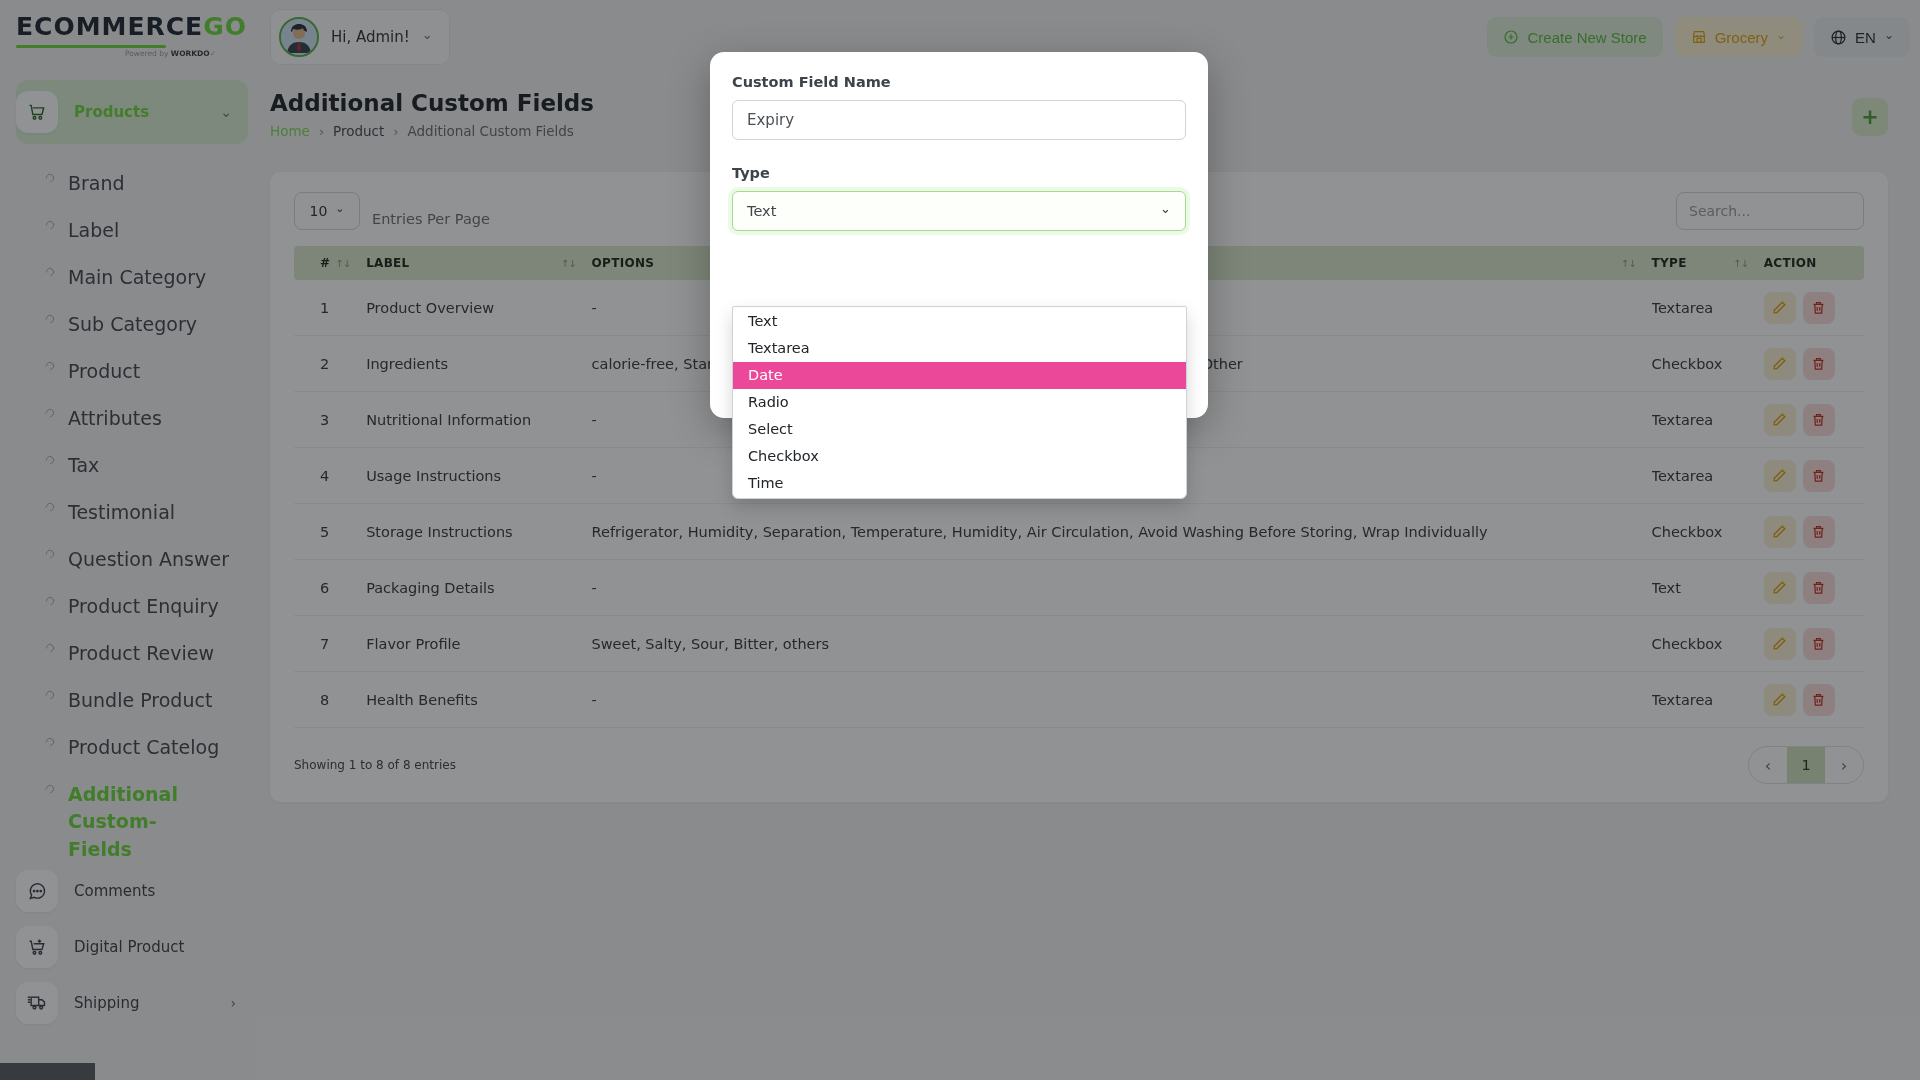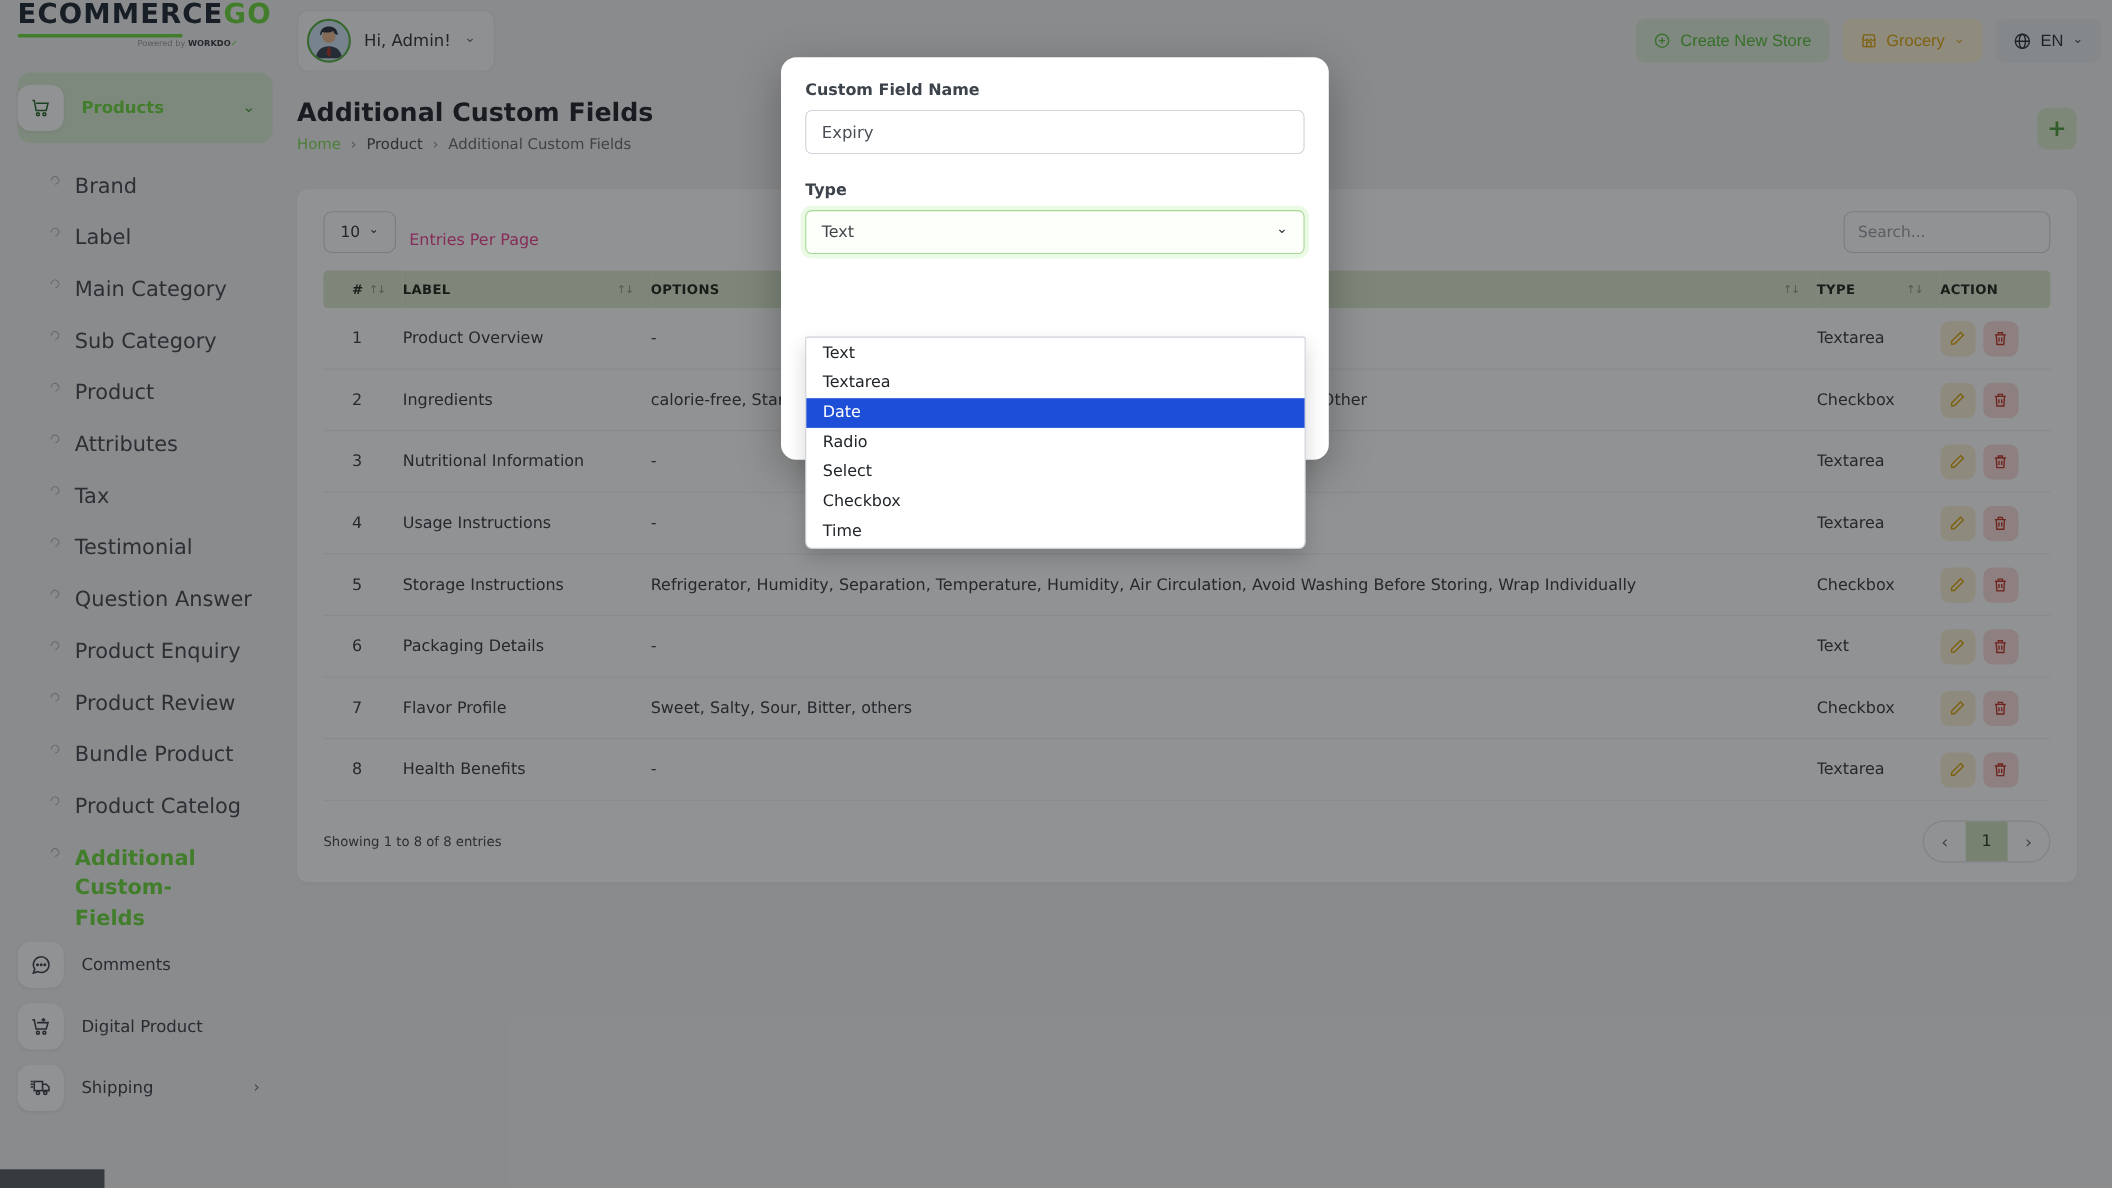--- a/index.html
+++ b/index.html
@@ -3,21 +3,21 @@
 <meta charset="utf-8">
 <style>
   * { margin:0; padding:0; box-sizing:border-box; }
   html,body { width:1920px; height:1080px; overflow:hidden; }
   body {
     font-family:"DejaVu Sans","Liberation Sans",sans-serif;
     background:#f2f3f5; color:#3a4147; position:relative;
   }
 
   
-  .sidebar { position:absolute; left:0; top:0; width:256px; height:1080px; padding:0 8px 0 16px; }
+  .sidebar { position:absolute; left:0; top:0; width:256px; height:1080px; padding:14px 8px 0 16px; }
   .logo { line-height:1; cursor:pointer; }
   .logo-text { font-size:25px; font-weight:800; letter-spacing:1px; color:#232d38; }
   .logo-text .accent { color:#6fd943; }
   .logo-bar { width:150px; height:3px; background:#6fd943; border-radius:2px; margin-top:6px; }
   .powered { font-size:7.5px; color:#989ea5; text-align:right; width:200px; margin-top:2px; }
   .powered b { color:#3a4147; } .powered .dot { color:#6fd943; }
 
   .menu { margin-top:22px; }
   .side-item { display:flex; align-items:center; gap:16px; height:44px; margin-bottom:12px; border-radius:12px; cursor:pointer; }
   .icon-box { width:42px; height:42px; min-width:42px; border-radius:12px; background:#fff;
@@ -59,21 +59,21 @@
   .crumb-sep { color:#868e96; font-size:13px; }
   .plus-btn { width:36px; height:38px; border-radius:9px; background:#dcedd0; color:#4f9e3e;
               font-size:21px; font-weight:700; display:flex; align-items:center; justify-content:center; cursor:pointer; margin-top:8px; }
 
   
   .card { margin-top:33px; background:#fff; border-radius:10px; box-shadow:0 1px 4px rgba(30,40,50,.05); padding:20px 24px 18px; }
   .toolbar { display:flex; align-items:center; }
   .entries-select { width:66px; height:38px; border:1px solid #d4d9de; border-radius:8px; display:flex;
                     align-items:center; justify-content:center; gap:8px; font-size:14px; color:#343a40; cursor:pointer; }
   .entries-select .caret { font-size:11px; margin-top:-5px; color:#343a40; }
-  .entries-label { margin-left:12px; font-size:14.5px; color:#ec4899;margin-top:16px; }
+  .entries-label { margin-left:12px; font-size:14.5px; color:#737373;margin-top:16px; }
   .search-input { margin-left:auto; width:188px; height:38px; border:1px solid #d4d9de; border-radius:8px;
                   padding:0 12px; font-size:14px; color:#3f454b; font-family:inherit; background:#fff; }
   .search-input::placeholder { color:#98a0a8; }
 
   table.grid { width:100%; border-collapse:collapse; margin-top:16px; table-layout:fixed; }
   .grid thead th { background:#dcead0; height:34px; font-size:12px; font-weight:700; color:#222b20;
                    text-align:left; letter-spacing:.3px; }
   .grid th .th-inner { display:flex; align-items:center; padding-right:16px; }
   .sort-icon { margin-left:auto; font-size:10px; color:#8f9a88; letter-spacing:-1px; font-weight:400; }
   .grid th:first-child { border-radius:4px 0 0 4px; }
@@ -108,21 +108,21 @@
                 font-size:15px; color:#4a5056; font-family:inherit; }
   .f-label.second { margin-top:25px; }
   .type-select { height:40px; border:1px solid #a9d895; border-radius:6px; background:#fdfffb;
                  box-shadow:0 0 0 4px rgba(111,217,67,.14); display:flex; align-items:center;
                  justify-content:space-between; padding:0 14px; font-size:14.5px; color:#3f454b; cursor:pointer; }
   .type-select .caret { font-size:13px; margin-top:-5px; color:#343a40; }
 
   .dropdown { position:absolute; left:732px; top:306px; width:455px; z-index:55; background:#fff;
               border:1px solid #cdd2d8; border-radius:2px 2px 6px 6px; box-shadow:0 8px 18px rgba(0,0,0,.16); padding:1px 0; }
   .opt { height:27px; line-height:27px; padding-left:15px; font-size:14.5px; color:#212529; cursor:pointer; }
-  .opt.active { background:#1d4ed8; color:#fff; }
+  .opt.active { background:#ec4899; color:#fff; }
 
   svg { display:block; }
 </style>
 </head>
 <body>
 
 <div class="sidebar">
   <div class="logo">
     <div class="logo-text"><span>ECOMMERCE</span><span class="accent">GO</span></div>
     <div class="logo-bar"></div>

